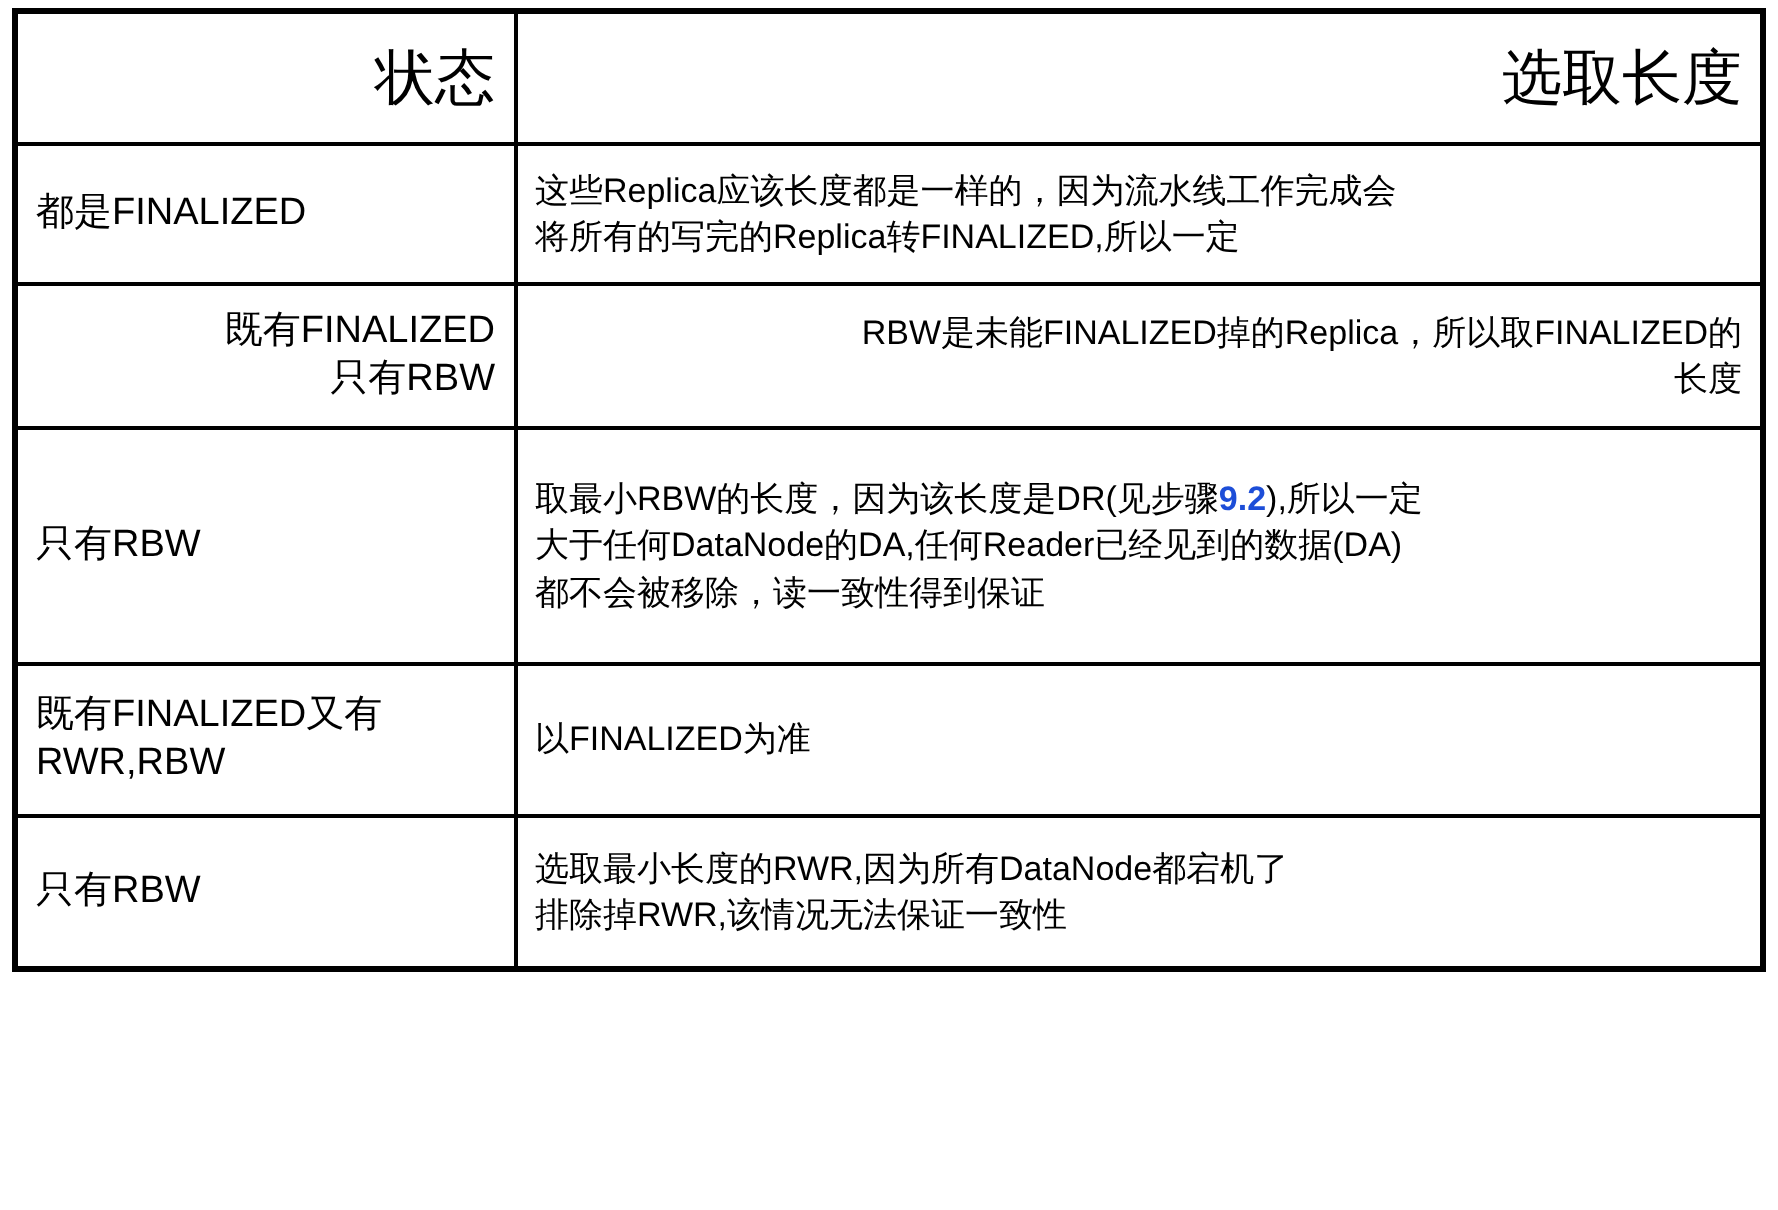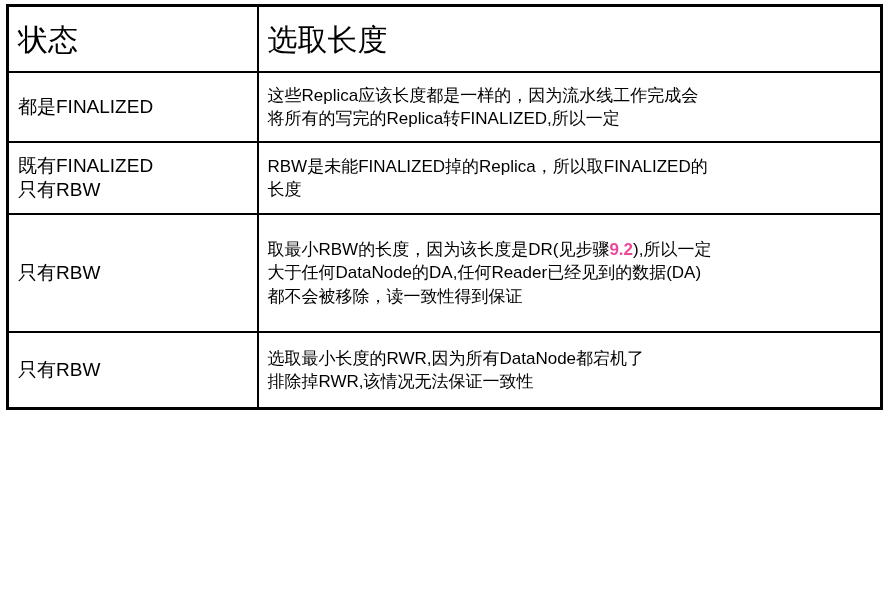--- a/index.html
+++ b/index.html
@@ -31,21 +31,21 @@
   table.state-table th {
     border: 2px solid #000000;
     vertical-align: middle;
     padding: 6px 9px;
   }
   col.col-state { width: 250px; }
   col.col-len   { width: 624px; }
 
   
   .hdr-cell {
-    text-align: left;
+    text-align: right;
     font-family: "Liberation Serif", "DejaVu Serif", serif;
     font-size: 30px;
     font-weight: normal;
     line-height: 1.1;
     padding: 10px 0 12px 0;
     height: 52px;
   }
 
   
   .state-cell {
@@ -60,28 +60,28 @@
 
   
   .len-cell {
     font-size: 17px;
     line-height: 1.38;
     text-align: left;
   }
 
   
   tr.r1 td { height: 56px; }
-  tr.r2 td { height: 58px; }
+  tr.r2 td { height: 58px; text-align: right; }
   tr.r3 td { height: 104px; }
   tr.r4 td { height: 54px; }
   tr.r5 td { height: 62px; }
   tr.r6 td { height: 62px; }
 
   .hl {
-    color: #ec4899;
+    color: #1d4ed8;
     font-weight: bold;
   }
 </style>
 </head>
 <body>
 
 <div class="sheet">
   <table class="state-table">
     <colgroup>
       <col class="col-state">
@@ -117,20 +117,27 @@
       <tr class="r3">
         <td class="state-cell centered">只有RBW</td>
         <td class="len-cell">
           <div><span>取最小RBW的长度，因为该长度是DR(见步骤</span><span class="hl">9.2</span><span>),所以一定</span></div>
           <div>大于任何DataNode的DA,任何Reader已经见到的数据(DA)</div>
           <div>都不会被移除，读一致性得到保证</div>
         </td>
       </tr>
 
 
+      <tr class="r5">
+        <td class="state-cell">
+          <div>既有FINALIZED又有</div>
+          <div>RWR,RBW</div>
+        </td>
+        <td class="len-cell">以FINALIZED为准</td>
+      </tr>
 
       <tr class="r6">
         <td class="state-cell">只有RBW</td>
         <td class="len-cell">
           <div>选取最小长度的RWR,因为所有DataNode都宕机了</div>
           <div>排除掉RWR,该情况无法保证一致性</div>
         </td>
       </tr>
 
     </tbody>

